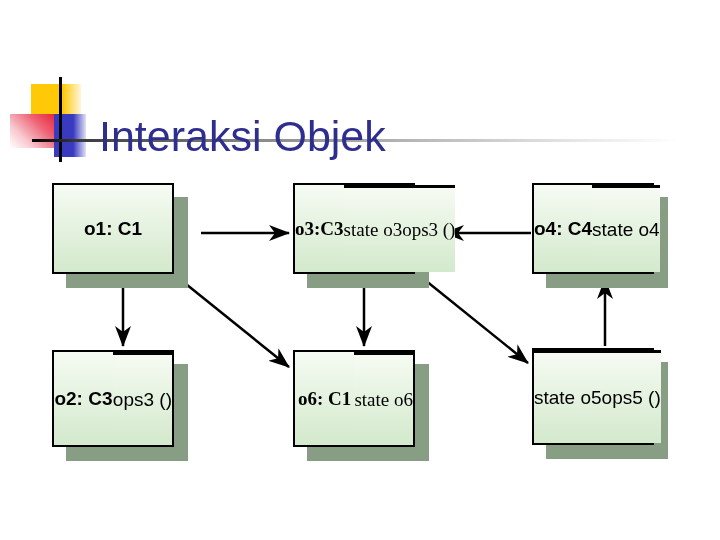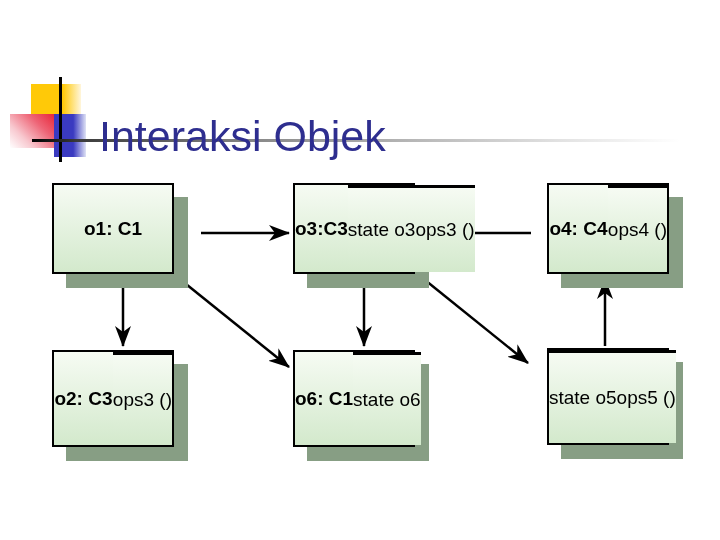--- a/index.html
+++ b/index.html
@@ -46,21 +46,21 @@
 
   .obox {
     position: absolute; width: 122px;
     border: 2px solid #000; box-sizing: border-box;
     display: flex; flex-direction: row;
     box-shadow: 14px 14px 0 #879e84;
     background: #eef7ea;
   }
   .row1 { top: 183px; height: 91px; }
   .row2 { top: 350px; height: 97px; }
-  .col1 { left: 52px; } .col2 { left: 293px; } .col3 { left: 547px; }
+  .col1 { left: 52px; } .col2 { left: 293px; font-family: Liberation Serif, serif; } .col3 { left: 532px; }
   .o5pos { top: 348px; }
 
   .orow {
     flex: 1; display: flex; align-items: center; justify-content: center;
     background: linear-gradient(#f6fbf3, #d3e9cc);
     font-size: 19px; color: #000; white-space: nowrap;
     border-top: 3px solid #000;
   }
   .orow.first { border-top: none; font-weight: bold; flex: 1.12; }
 </style>
@@ -99,21 +99,21 @@
     </div>
 
     <div class="obox row1 col2">
       <div class="orow first">o3:C3</div>
       <div class="orow">state o3</div>
       <div class="orow">ops3 ()</div>
     </div>
 
     <div class="obox row1 col3">
       <div class="orow first">o4: C4</div>
-      <div class="orow">ops4 ()</div>
+      <div class="orow">state o4</div>
     </div>
 
     <div class="obox row2 col1">
       <div class="orow first">o2: C3</div>
       <div class="orow">ops3 ()</div>
     </div>
 
     <div class="obox row2 col2">
       <div class="orow first">o6: C1</div>
       <div class="orow">state o6</div>

